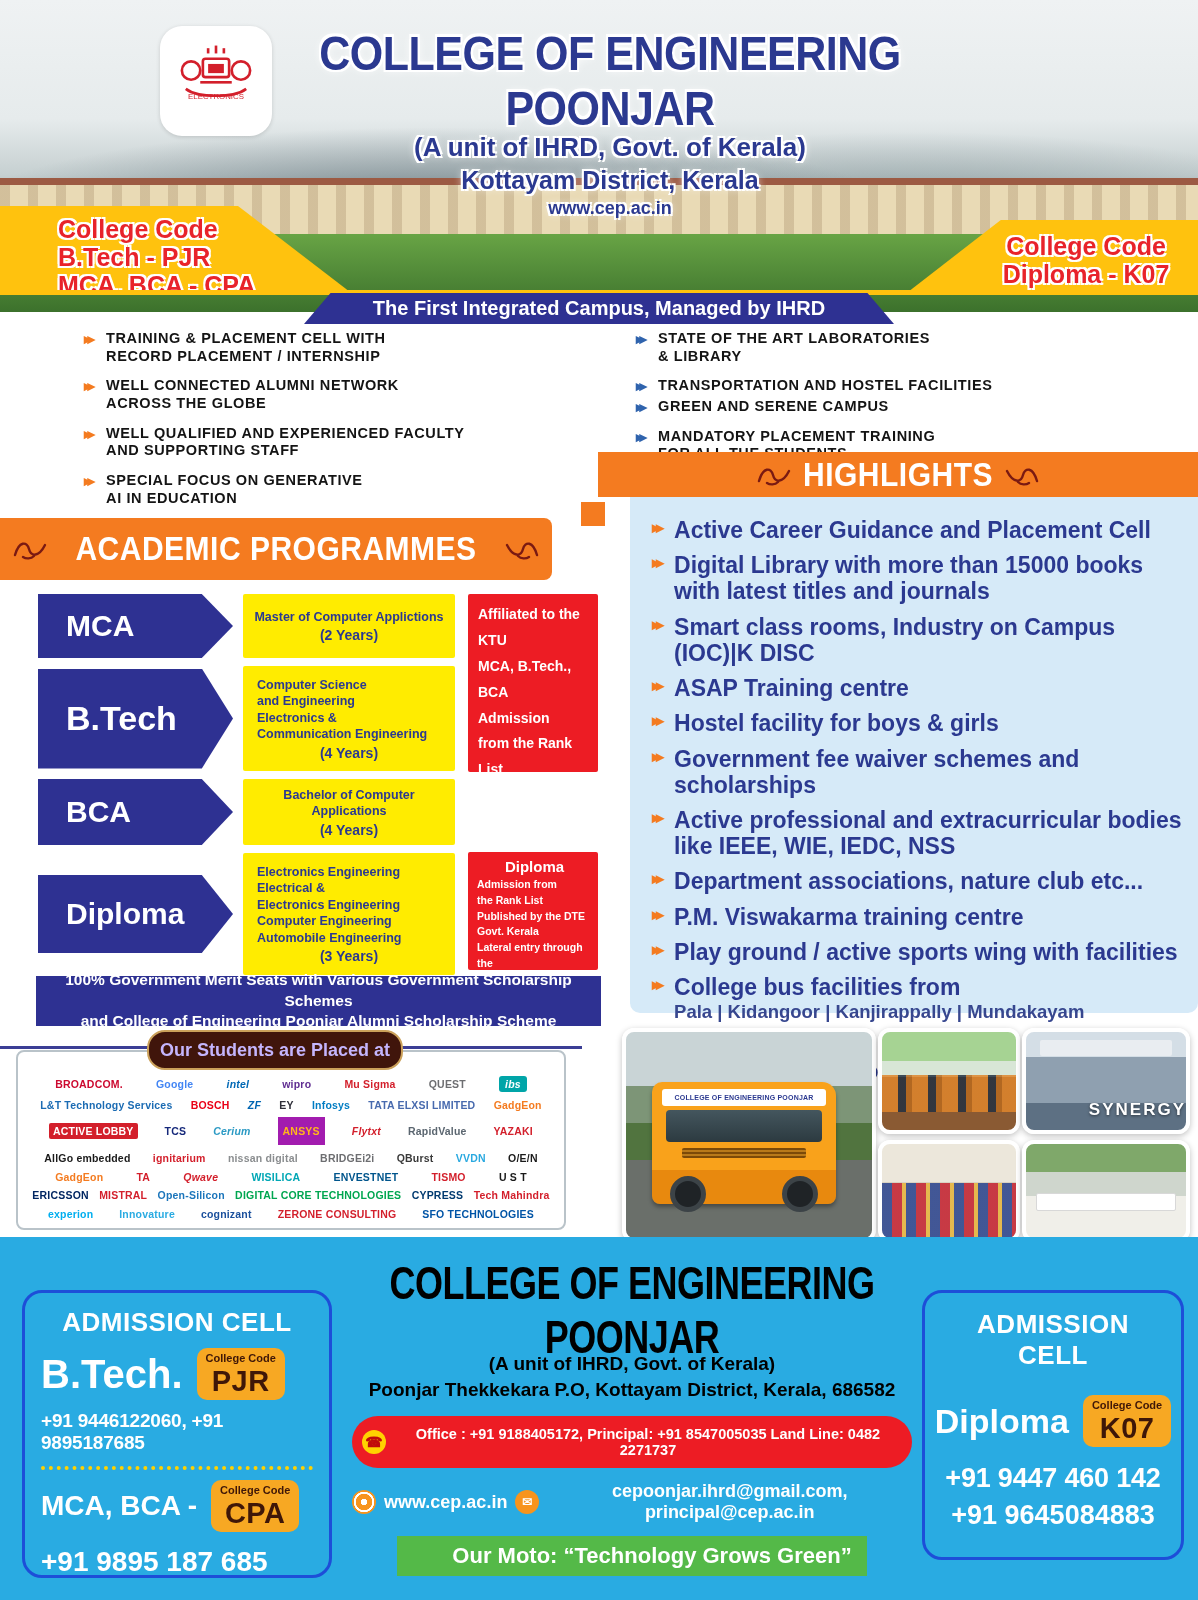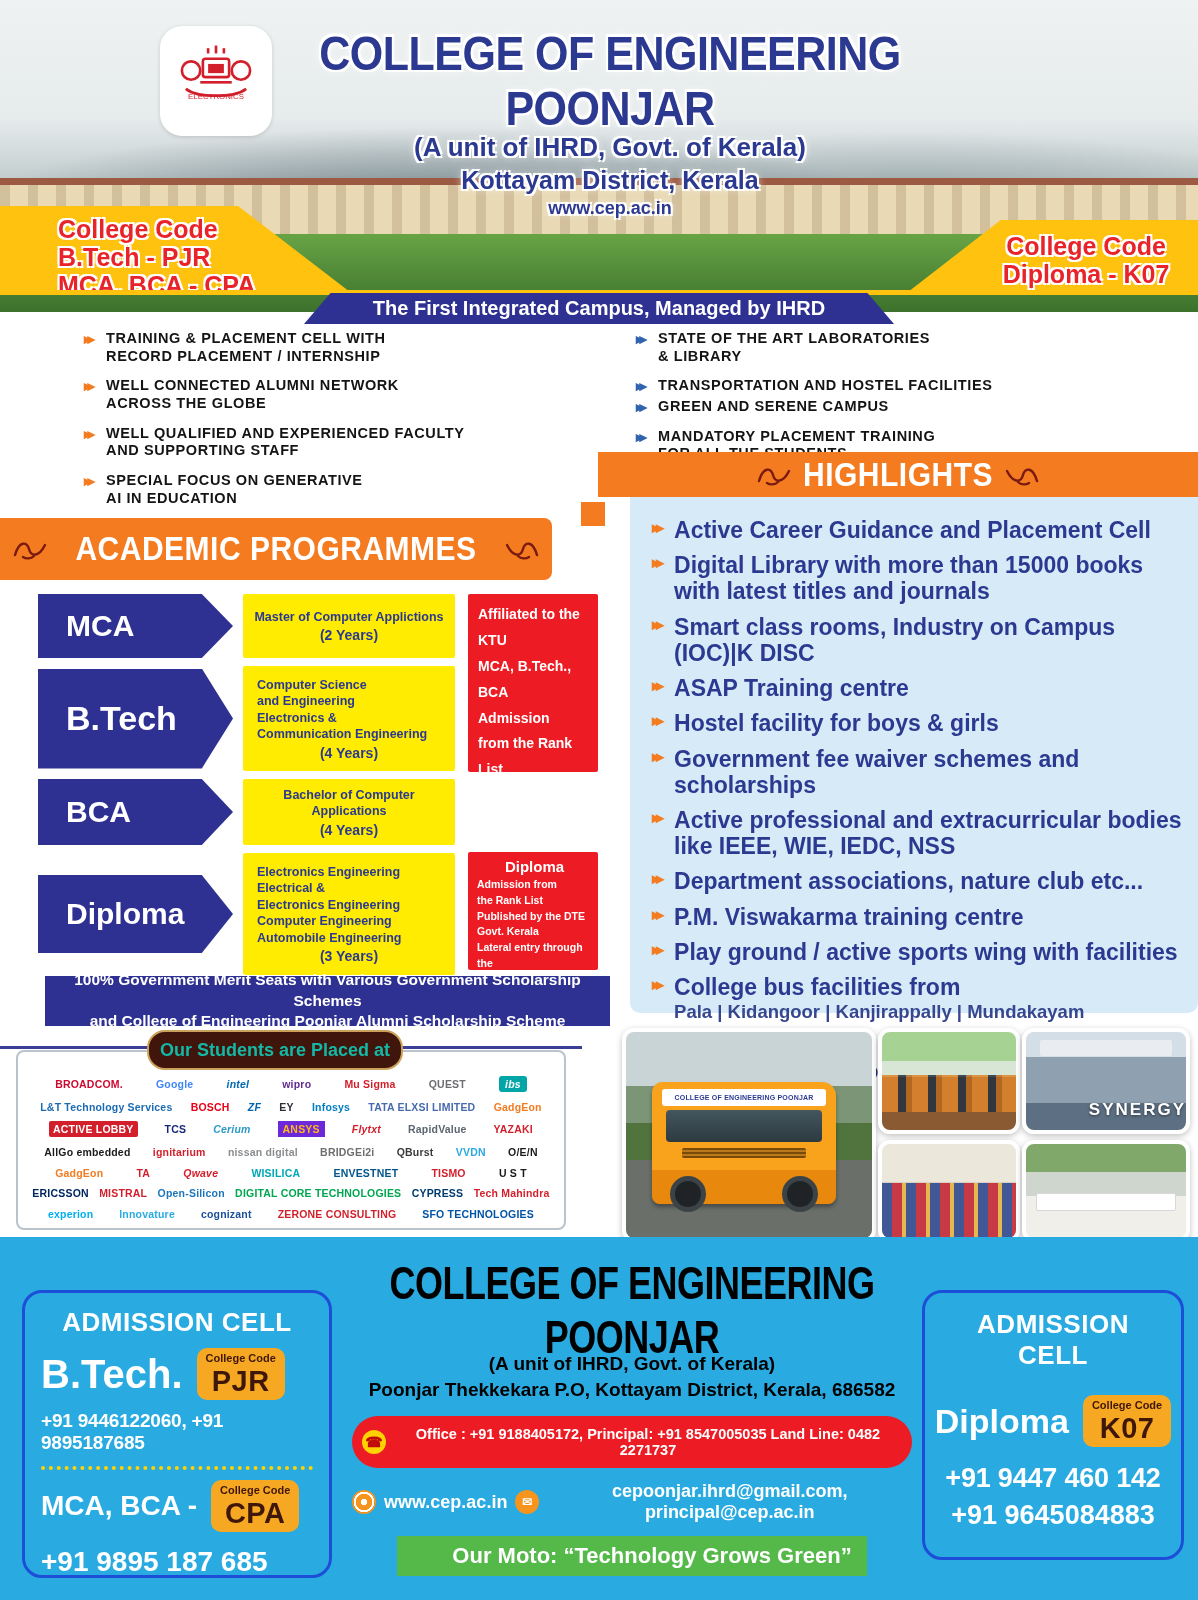--- a/index.html
+++ b/index.html
@@ -75,41 +75,41 @@
   .pyears{font-size:14px;font-weight:800;text-align:center;margin-top:2px;}
   .r1 .parrow{height:64px;font-size:30px;} .r1 .pyellow{height:64px;text-align:center;}
   .r2 .parrow{height:100px;font-size:34px;} .r2 .pyellow{height:105px;} .r2 .pname{padding-left:6px;}
   .r3 .parrow{height:66px;font-size:30px;} .r3 .pyellow{height:66px;text-align:center;}
   .r4 .parrow{height:78px;font-size:30px;} .r4 .pyellow{height:122px;} .r4 .pname{padding-left:6px;}
   .pred{position:absolute;background:#ed1c24;color:#fff;border-radius:2px;box-sizing:border-box;}
   #pred1{left:468px;top:594px;width:130px;height:178px;font-size:14px;font-weight:800;line-height:1.85;padding:8px 6px 0 10px;}
   #pred2{left:468px;top:852px;width:130px;height:118px;padding:6px 6px 0 9px;}
   #pred2 .ptitle{font-size:15px;font-weight:900;text-align:center;margin-bottom:2px;}
   #pred2 .pbody{font-size:10.5px;font-weight:800;line-height:1.5;}
-  .merit{position:absolute;left:45px;top:976px;width:565px;height:50px;background:#2e3192;color:#fff;
+  .merit{position:absolute;left:36px;top:976px;width:565px;height:50px;background:#2e3192;color:#fff;
     display:flex;align-items:center;justify-content:center;text-align:center;font-size:15.5px;font-weight:800;line-height:1.35;}
 
   
   .pl-line{position:absolute;left:0;top:1046px;width:582px;height:3px;background:#3b3e95;}
   .pl-pill{position:absolute;left:147px;top:1030px;width:252px;height:36px;background:#40150b;border-radius:18px;
-    border:2px solid #caa05a;display:flex;align-items:center;justify-content:center;color:#14b8a6;font-size:18px;font-weight:900;}
+    border:2px solid #caa05a;display:flex;align-items:center;justify-content:center;color:#c4b5fd;font-size:18px;font-weight:900;}
   .pl-panel{position:absolute;left:16px;top:1050px;width:550px;height:180px;background:#fff;border:2px solid #b9c3c9;
     border-radius:8px;box-sizing:border-box;padding:24px 8px 8px;display:flex;flex-direction:column;justify-content:space-between;}
   .logo-row{display:flex;justify-content:space-evenly;align-items:center;gap:4px;}
   .logo{font-size:10.5px;font-weight:900;color:#44505a;white-space:nowrap;letter-spacing:.2px;}
   #lr1 span:nth-of-type(1){color:#cc092f}#lr1 span:nth-of-type(2){color:#4285f4}
   #lr1 span:nth-of-type(3){color:#0068b5;font-style:italic}#lr1 span:nth-of-type(4){color:#5f2d91}
   #lr1 span:nth-of-type(5){color:#d31f2b}#lr1 span:nth-of-type(6){color:#6d6e71}
   #lr1 span:nth-of-type(7){background:#00a5a8;color:#fff;padding:2px 6px;border-radius:3px;font-style:italic}
   #lr2 span:nth-of-type(1){color:#1b6bb3}#lr2 span:nth-of-type(2){color:#ea0016}
   #lr2 span:nth-of-type(3){color:#0066b3;font-style:italic}#lr2 span:nth-of-type(4){color:#2e2e38}
   #lr2 span:nth-of-type(5){color:#007cc3}#lr2 span:nth-of-type(6){color:#486aae}#lr2 span:nth-of-type(7){color:#f47b20}
   #lr3 span:nth-of-type(1){background:#d31f2b;color:#fff;padding:2px 4px;border-radius:2px}
   #lr3 span:nth-of-type(2){color:#15287a}#lr3 span:nth-of-type(3){color:#2c9ac4;font-style:italic}
-  #lr3 span:nth-of-type(4){background:#6d28d9;color:#ffb71b;padding:2px 5px}
+  #lr3 span:nth-of-type(4){background:#a21caf;color:#ffb71b;padding:8px 5px}
   #lr3 span:nth-of-type(5){color:#d31f2b;font-style:italic}#lr3 span:nth-of-type(6){color:#5b6670}
   #lr3 span:nth-of-type(7){color:#d31f2b}
   #lr4 span:nth-of-type(1){color:#1a1a1a}#lr4 span:nth-of-type(2){color:#d31f2b}
   #lr4 span:nth-of-type(3){color:#8a8d8f}#lr4 span:nth-of-type(4){color:#6d6e71}
   #lr4 span:nth-of-type(5){color:#3a3a3a}#lr4 span:nth-of-type(6){color:#2aa9e0}#lr4 span:nth-of-type(7){color:#1a1a1a}
   #lr5 span:nth-of-type(1){color:#f47b20}#lr5 span:nth-of-type(2){color:#d31f2b}
   #lr5 span:nth-of-type(3){color:#d31f2b;font-style:italic}#lr5 span:nth-of-type(4){color:#00a7b5}
   #lr5 span:nth-of-type(5){color:#00558c}#lr5 span:nth-of-type(6){color:#d31f2b}#lr5 span:nth-of-type(7){color:#1a1a1a}
   #lr6 span:nth-of-type(1){color:#002561}#lr6 span:nth-of-type(2){color:#d31f2b}
   #lr6 span:nth-of-type(3){color:#1b75bb}#lr6 span:nth-of-type(4){color:#00a650}

